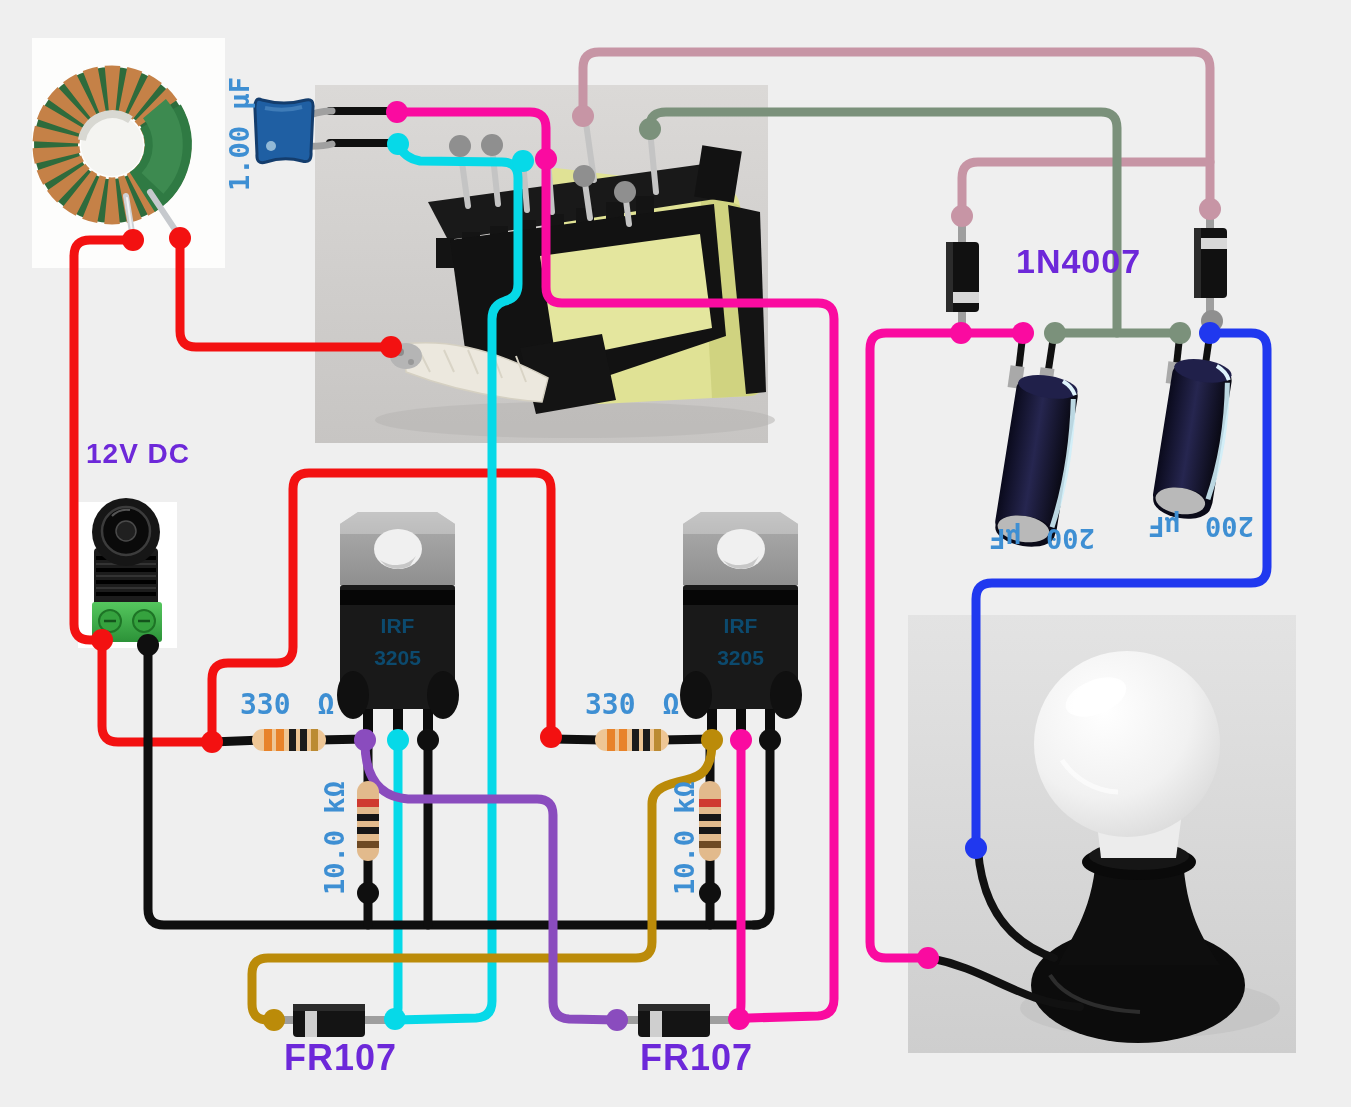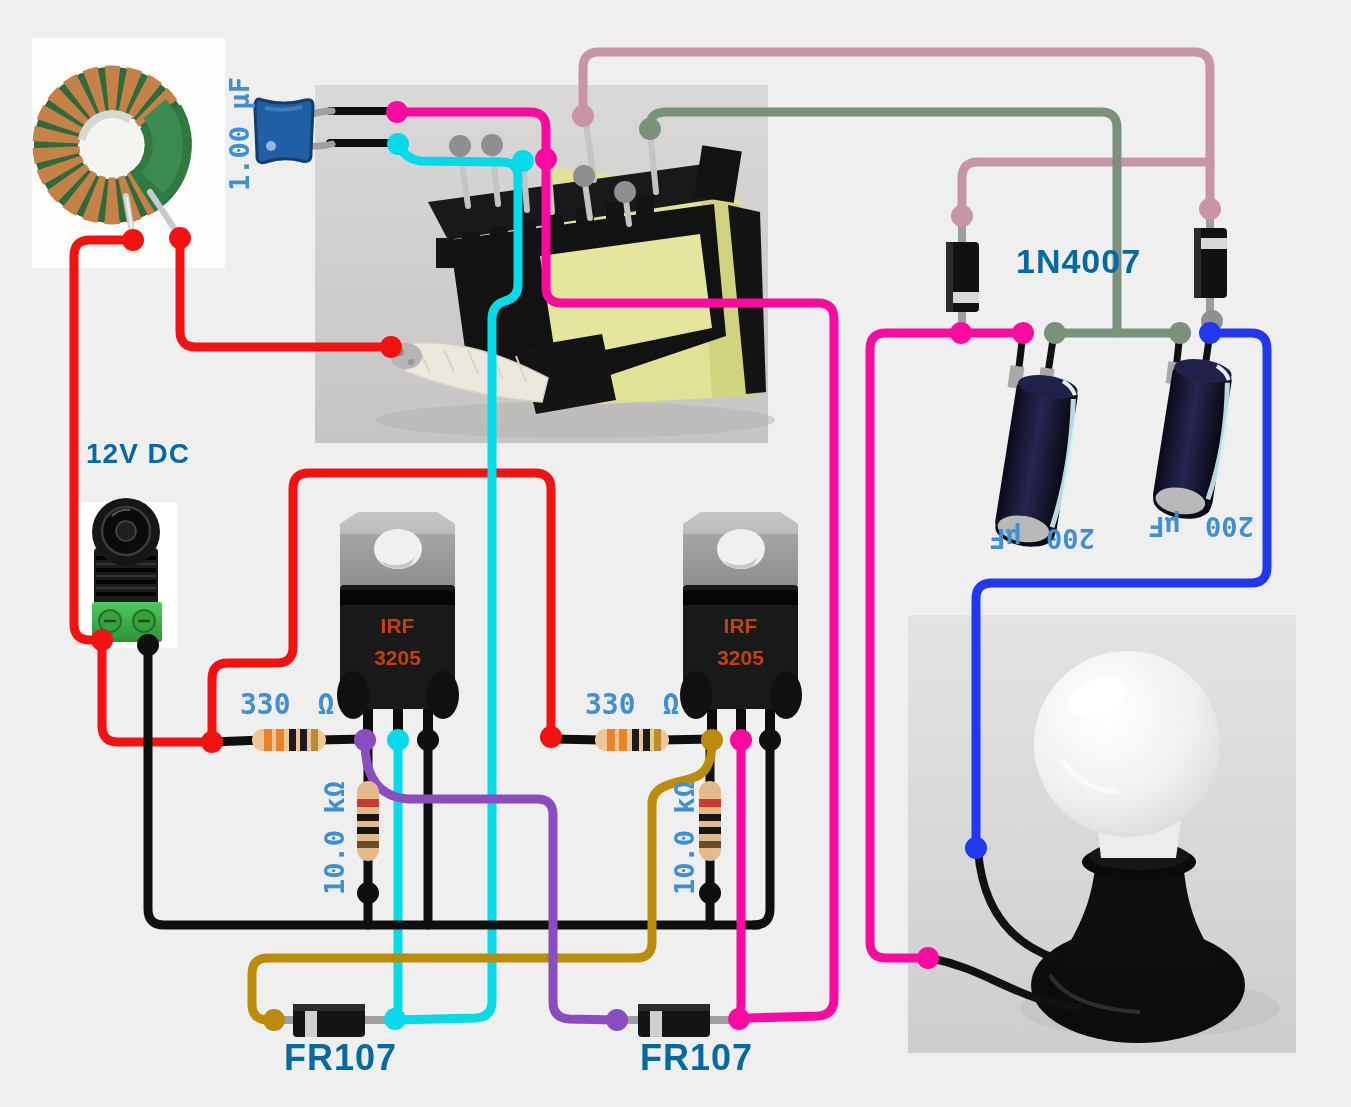--- a/index.html
+++ b/index.html
@@ -1,22 +1,22 @@
 <!DOCTYPE html>
 <html style="--c-red: #f31111; --c-black: #0f0f0f; --c-magenta: #fa0ba0; --c-cyan: #06d9e8; --c-purple: #8a4cbe; --c-gold: #bb8b09; --c-rosy: #c795a5; --c-green: #7b917b; --c-blue: #2038ef; --c-lead: #9e9e9e; --c-pindot: #8f8f8f; --c-labelblue: #3e8fd3;"><head>
 <meta charset="utf-8">
 <style>
   html,body{margin:0;padding:0;background:#efefef;}
   #canvas{position:relative;width:1351px;height:1107px;background:#efefef;overflow:hidden;
           font-family:"Liberation Sans",sans-serif;}
   #canvas svg{position:absolute;left:0;top:0;}
   .lbl{position:absolute;white-space:pre;user-select:none;}
-  .lbl-black{font-family:"Liberation Sans",sans-serif;font-weight:bold;color:#0369a1;}
+  .lbl-black{font-family:"Liberation Sans",sans-serif;font-weight:bold;color:#6d28d9;}
   .lbl-blue{font-family:"DejaVu Sans Mono","Liberation Mono",monospace;font-weight:bold;color:var(--c-labelblue);text-align:center;}
-  .lbl-white{font-family:"Liberation Sans",sans-serif;font-weight:bold;color:#c2410c;text-align:center;}
+  .lbl-white{font-family:"Liberation Sans",sans-serif;font-weight:bold;color:#0c4a6e;text-align:center;}
   .rot-ccw{transform:rotate(-90deg);transform-origin:center;text-align:center;}
   .rot-180{transform:rotate(180deg);transform-origin:center;text-align:center;}
   .w{fill:none;stroke-linecap:round;stroke-linejoin:round;}
 </style>
 </head>
 <body>
 
 <div id="canvas">
 <svg width="1351" height="1107" viewBox="0 0 1351 1107">
   <defs>

